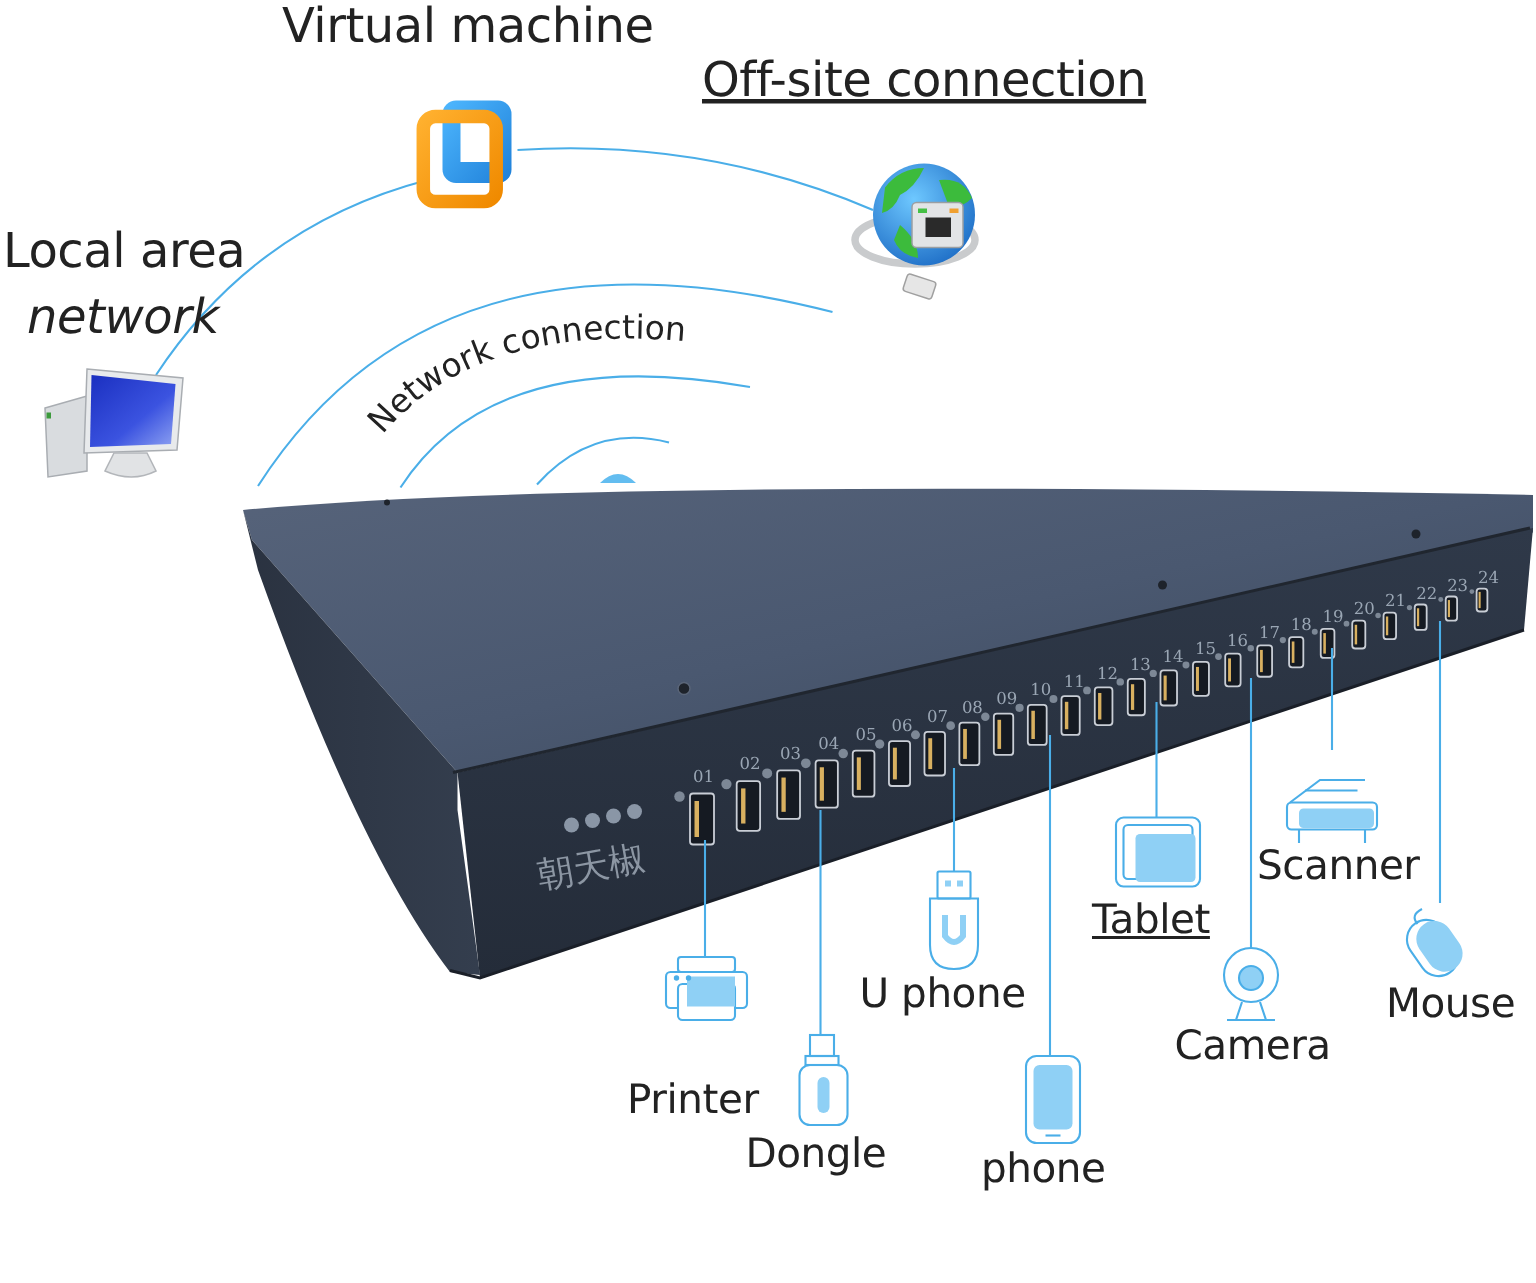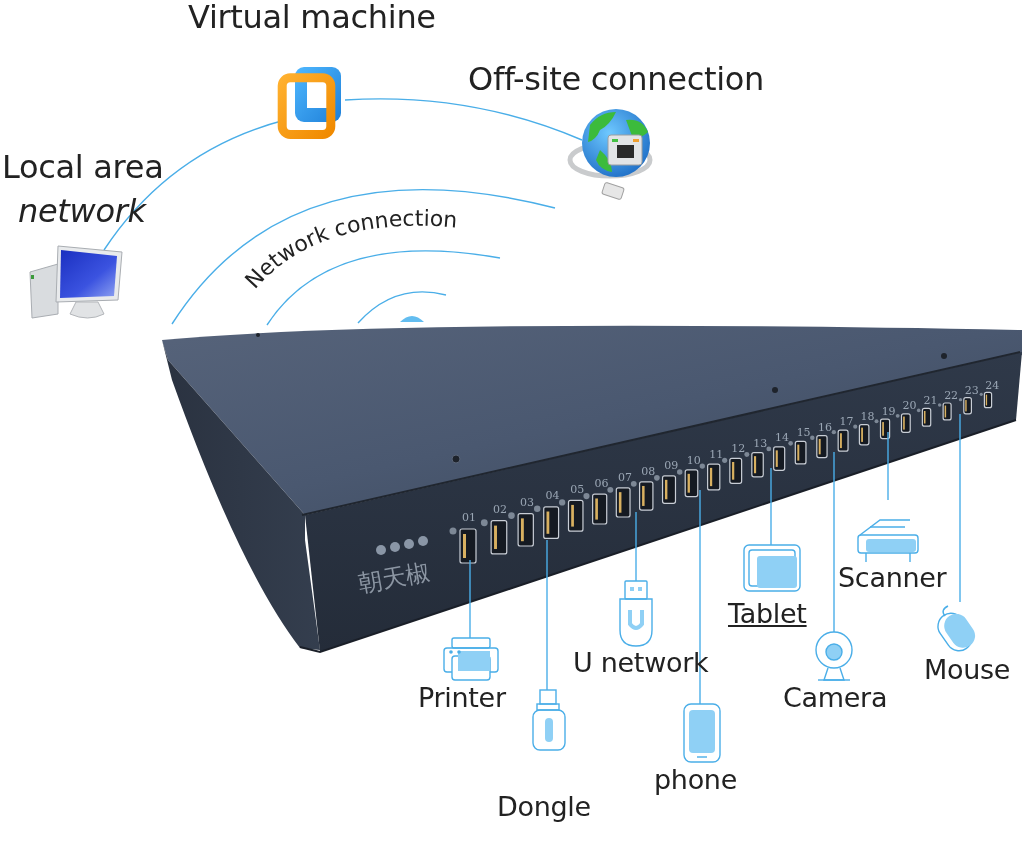--- a/index.html
+++ b/index.html
@@ -314,24 +314,24 @@
     <rect x="948" y="614" width="24" height="36" rx="12" fill="#8fd0f5" stroke="none" transform="rotate(-35 958 632)"></rect>
   </g>
 
   <path id="ncpath" d="M255 290 Q330 200 515 236" fill="none" stroke="none"></path>
   <text font-size="22" fill="#222">
     <textPath href="#ncpath">Network connection</textPath>
   </text>
 </svg>
 
 <div class="lbl big" style="left:188px; top:-2px;">Virtual machine</div>
-<div class="lbl big" style="left:468px; top:60px;">Off-site connection</div>
+<div class="lbl big" style="left:468px; top:34px;text-decoration:underline;">Off-site connection</div>
 <div class="lbl big" style="left:2px; top:148px;">Local area</div>
 <div class="lbl big" style="left:18px; top:192px;font-style:italic;">network</div>
 
-<div class="lbl mid" style="left:418px; top:682px;">Printer</div>
-<div class="lbl mid" style="left:497px; top:754px;margin-top:37px;">Dongle</div>
-<div class="lbl mid" style="left:573px; top:647px;">U network</div>
+<div class="lbl mid" style="left:418px; top:718px;">Printer</div>
+<div class="lbl mid" style="left:497px; top:754px;">Dongle</div>
+<div class="lbl mid" style="left:573px; top:647px;">U phone</div>
 <div class="lbl mid" style="left:654px; top:764px;">phone</div>
 <div class="lbl mid" style="left:728px; top:598px;text-decoration:underline;">Tablet</div>
 <div class="lbl mid" style="left:783px; top:682px;">Camera</div>
 <div class="lbl mid" style="left:838px; top:562px;">Scanner</div>
 <div class="lbl mid" style="left:924px; top:654px;">Mouse</div>
 
 </body></html>

